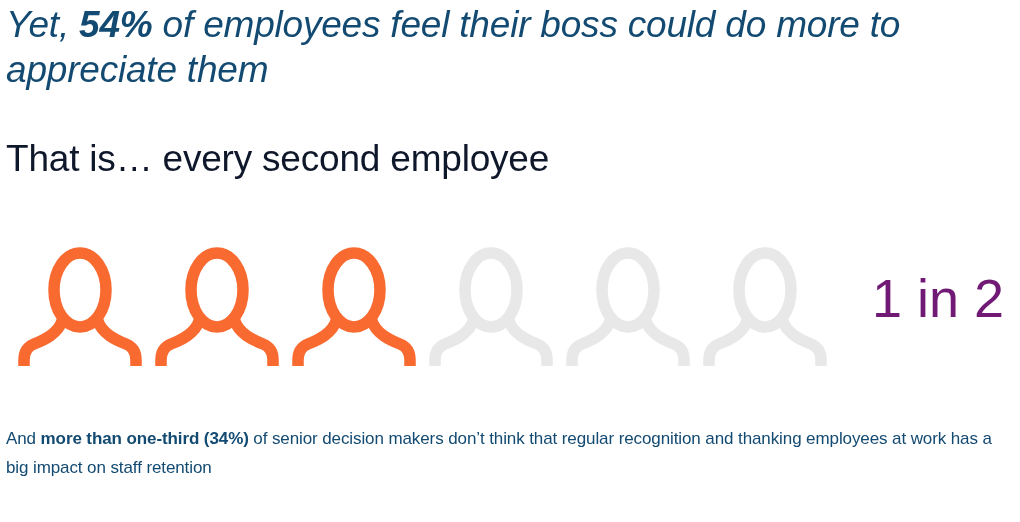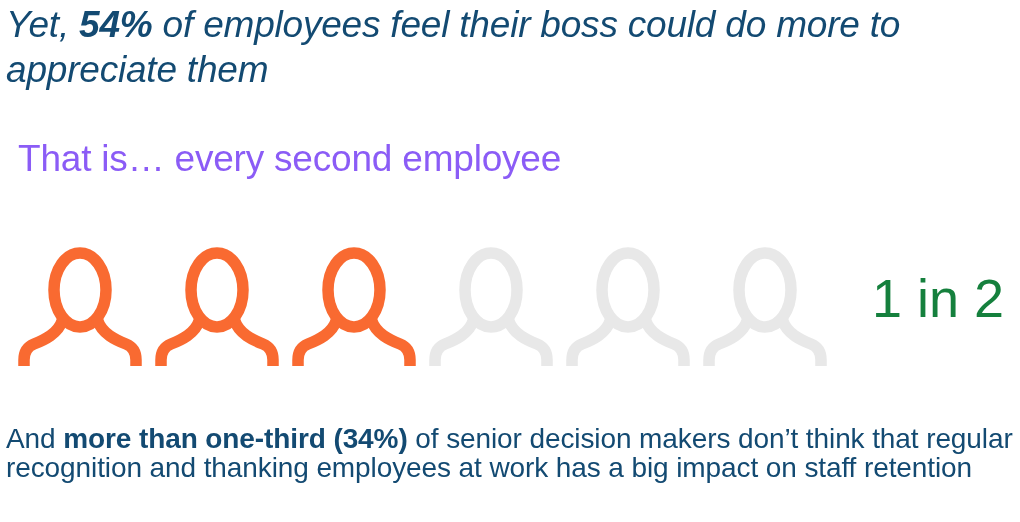--- a/index.html
+++ b/index.html
@@ -32,26 +32,25 @@
   .headline b {
     font-weight: 700;
   }
 
   
   .subheadline {
     position: absolute;
     left: 6px;
     top: 136px;
     width: 1000px;
-    color: #8b5cf6;
+    color: #0f172a;
     font-size: 37px;
     line-height: 45px;
     font-weight: 400;
     letter-spacing: -0.2px;
-    margin-left: 12px;
   }
 
   
   .people-row {
     position: absolute;
     left: 0px;
     top: 244px;
     width: 1020px;
     height: 125px;
   }
@@ -64,36 +63,36 @@
   .person svg {
     display: block;
     width: 124px;
     height: 122px;
   }
 
   .ratio-label {
     position: absolute;
     left: 872px;
     top: 268px;
-    color: #15803d;
+    color: #701a75;
     font-size: 54px;
     line-height: 60px;
     font-weight: 300;
     letter-spacing: 0px;
     white-space: nowrap;
   }
 
   
   .footnote {
     position: absolute;
     left: 6px;
     top: 424px;
     width: 1008px;
     color: #134A72;
-    font-size: 28px;
+    font-size: 17px;
     line-height: 29px;
     font-weight: 400;
     letter-spacing: -0.1px;
   }
   .footnote b {
     font-weight: 700;
   }
 </style>
 </head>
 <body>

